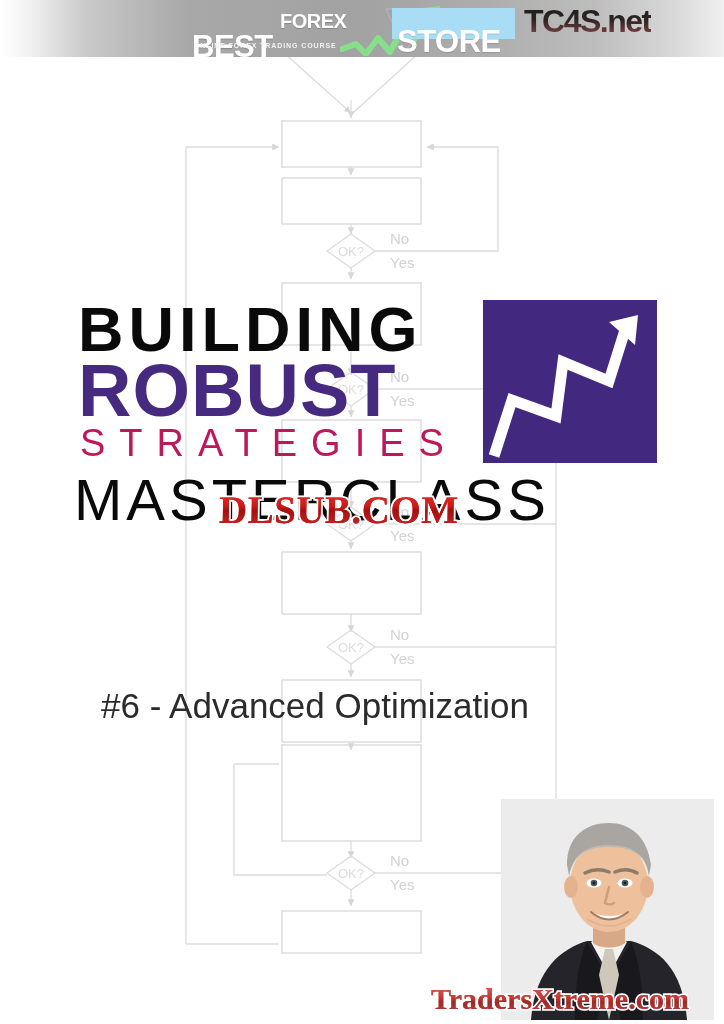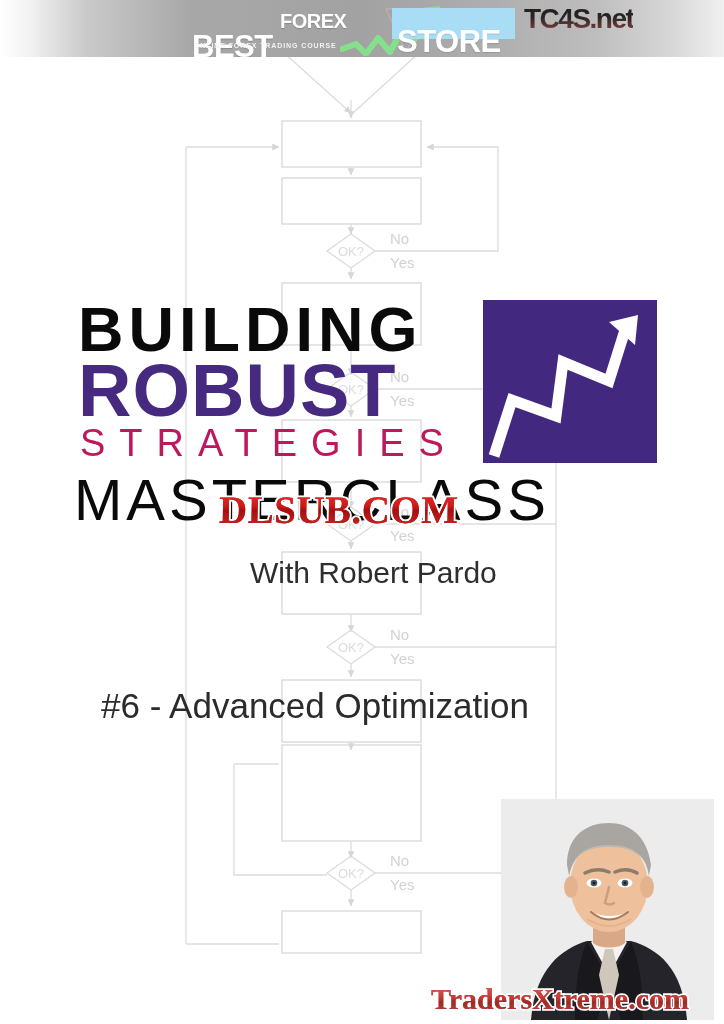--- a/index.html
+++ b/index.html
@@ -96,21 +96,21 @@
     left:194px; top:42px;
     font-size:7px;
     font-weight:bold;
     letter-spacing:0.9px;
     color:#f2f2f2;
     font-family:"Liberation Sans", sans-serif;
   }
   #tc4s {
     position:absolute;
     left:524px; top:3px;
-    font-size:28px;
+    font-size:32px;
     font-weight:bold;
     letter-spacing:-1.5px;
     font-family:"Liberation Sans", sans-serif;
     background:linear-gradient(to bottom,#1d1d1d 0%,#2c2424 45%,#6e3b3b 78%,#9a6565 100%);
     -webkit-background-clip:text;
     background-clip:text;
     color:transparent;
     -webkit-text-fill-color:transparent;
   }
 
@@ -415,21 +415,20 @@
 
       <path d="M86,120 q22,14 44,0" stroke="#dcae8b" stroke-width="2" fill="none" opacity=".7"></path>
     </svg>
   </div>
 
   <div id="title-block">
     <div class="t-line" id="t-building">BUILDING</div>
     <div class="t-line" id="t-robust">ROBUST</div>
     <div class="t-line" id="t-strategies">STRATEGIES</div>
     <div class="t-line" id="t-masterclass">MASTERCLASS</div>
-    <div class="t-line" id="t-presenter">With Robert Pardo</div>
     <div class="t-line" id="t-module">#6 - Advanced Optimization</div>
   </div>
 
   <div id="wm-dlsub">DLSUB.COM</div>
   <div id="wm-dlsub-top">DLSUB.COM</div>
 
   <div id="wm-tx">TradersXtreme.com</div>
   <div id="wm-tx-top">TradersXtreme.com</div>
 
 </div>

